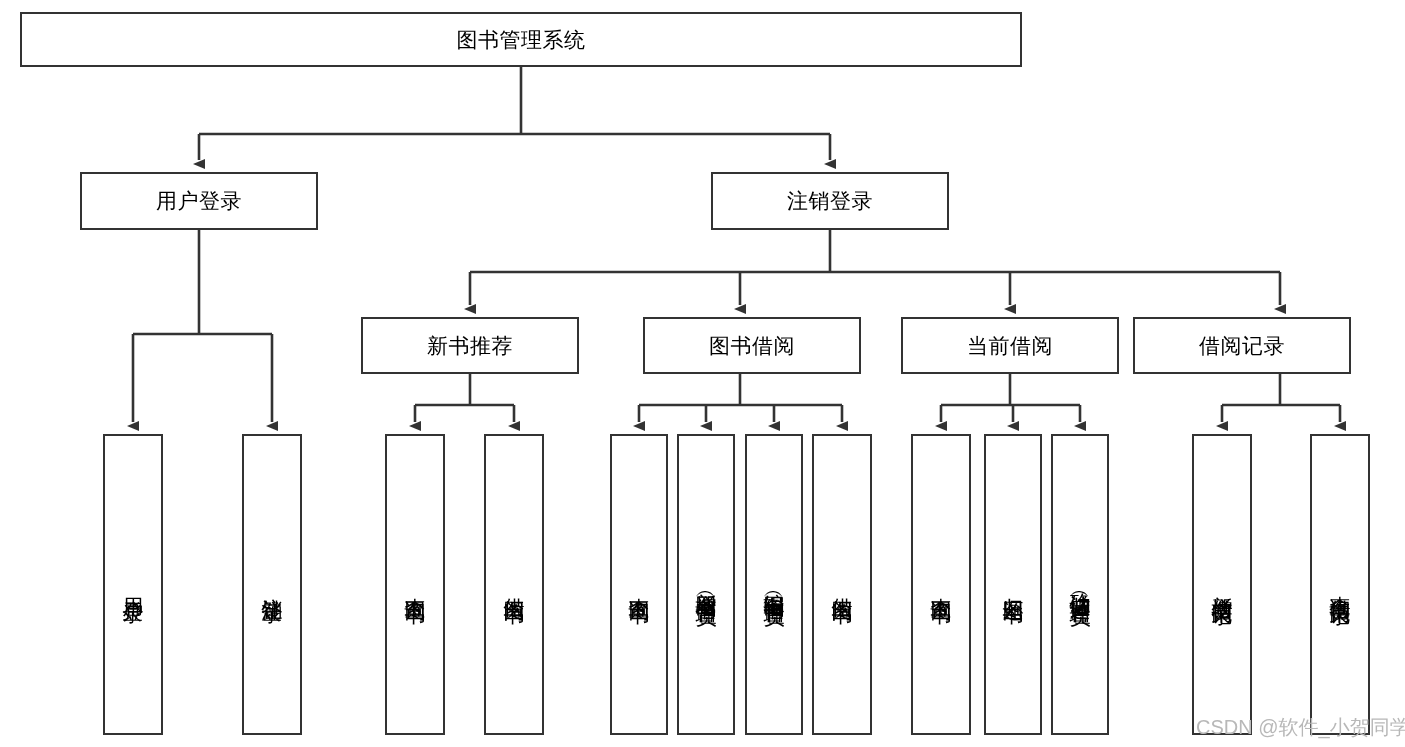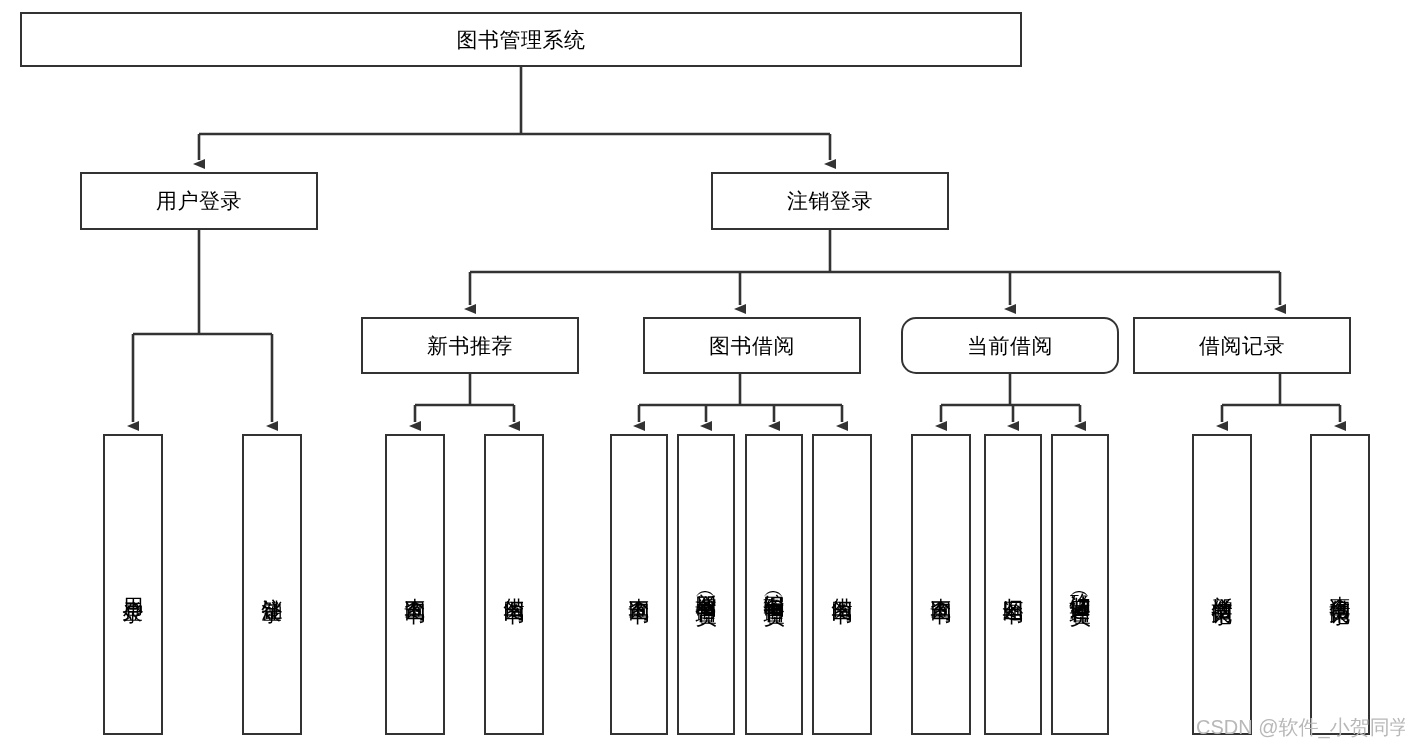--- a/index.html
+++ b/index.html
@@ -134,21 +134,21 @@
       </div>
       <div class="node horiz" style="left: 711px; top: 172px; width: 238px; height: 58px; border-color: rgb(51, 51, 51); background: rgb(255, 255, 255); color: rgb(0, 0, 0);">
         <span class="label">注销登录</span>
       </div>
       <div class="node horiz" style="left: 361px; top: 317px; width: 218px; height: 57px; border-color: rgb(51, 51, 51); background: rgb(255, 255, 255); color: rgb(0, 0, 0);">
         <span class="label">新书推荐</span>
       </div>
       <div class="node horiz" style="left: 631px; top: 317px; width: 218px; height: 57px; border-color: rgb(51, 51, 51); background: rgb(255, 255, 255); color: rgb(0, 0, 0); margin-left: 12px;">
         <span class="label">图书借阅</span>
       </div>
-      <div class="node horiz" style="left: 901px; top: 317px; width: 218px; height: 57px; border-color: rgb(51, 51, 51); background: rgb(255, 255, 255); color: rgb(0, 0, 0); border-radius: 15px;">
+      <div class="node horiz" style="left: 901px; top: 317px; width: 218px; height: 57px; border-color: rgb(51, 51, 51); background: rgb(255, 255, 255); color: rgb(0, 0, 0);">
         <span class="label">当前借阅</span>
       </div>
       <div class="node horiz" style="left: 1133px; top: 317px; width: 218px; height: 57px; border-color: rgb(51, 51, 51); background: rgb(255, 255, 255); color: rgb(0, 0, 0);">
         <span class="label">借阅记录</span>
       </div>
       <div class="node vert" style="left: 103px; top: 434px; width: 60px; height: 301px; border-color: rgb(51, 51, 51); background: rgb(255, 255, 255); color: rgb(0, 0, 0);">
         <span class="label">用户登录</span>
       </div>
       <div class="node vert" style="left: 242px; top: 434px; width: 60px; height: 301px; border-color: rgb(51, 51, 51); background: rgb(255, 255, 255); color: rgb(0, 0, 0);">
         <span class="label">注销登录</span>

